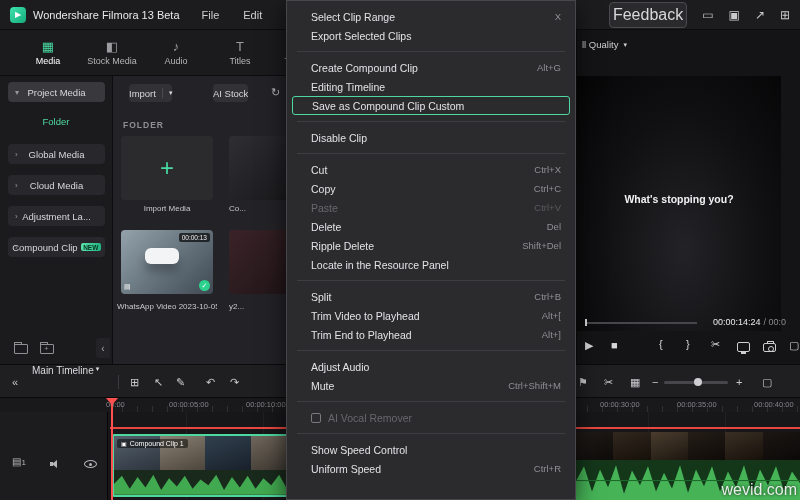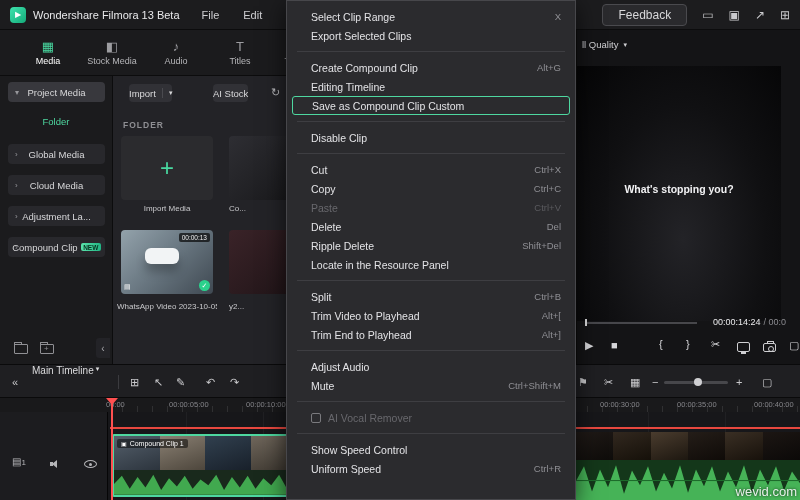--- a/index.html
+++ b/index.html
@@ -8,22 +8,22 @@
          font-family:"Liberation Sans",sans-serif;color:#ddd;-webkit-font-smoothing:antialiased}
 
   
   .titlebar{position:absolute;left:0;top:0;width:800px;height:30px;background:#1c1c1e;
             display:flex;align-items:center;padding:0 10px;border-bottom:1px solid #0c0c0d}
   .logo-mark{width:16px;height:16px;border-radius:4px;background:linear-gradient(135deg,#3fe3ae,#14ab79);
              display:flex;align-items:center;justify-content:center;color:#fff;font-size:8px;flex:0 0 auto}
   .app-title{font-size:11px;color:#e8e8ea;margin-left:7px;white-space:nowrap}
   .menu-list{display:flex;gap:24px;margin-left:22px;font-size:11px;color:#cfcfd2}
   .tb-right{margin-left:auto;display:flex;align-items:center;gap:15px}
-  .feedback{font-size:12px;color:#d8d8da;background:#2a2a2d;border:1px solid #4a4a4e;border-radius:4px;
-            padding:3px 15px}
+  .feedback{font-size:16px;color:#d8d8da;background:#2a2a2d;border:1px solid #4a4a4e;border-radius:4px;
+            padding:3px 3px}
   .tb-ic{font-size:12px;color:#c9c9cc;line-height:1}
 
   
   .tabstrip{position:absolute;left:0;top:30px;width:576px;height:46px;background:#1b1b1d;
             display:flex;align-items:center;padding-left:20px;gap:8px;border-bottom:1px solid #0c0c0d}
   .tab{width:56px;display:flex;flex-direction:column;align-items:center;gap:3px}
   .tab .ti{font-size:13px;color:#9d9da1;line-height:1}
   .tab .tl{font-size:9px;color:#b5b5b8;white-space:nowrap}
   .tab.active .ti{color:#49d8a0}
   .tab.active .tl{color:#fff}
@@ -59,21 +59,21 @@
   .corner-ic{position:absolute;left:3px;bottom:3px;font-size:7px;color:#eee}
   .vr-shape{position:absolute;left:24px;top:18px;width:34px;height:16px;border-radius:6px;background:#f2f4f5;
             box-shadow:0 8px 10px rgba(0,0,0,.25)}
   .collapse-btn{position:absolute;font-size:10px;color:#a8a8ac;width:14px;height:20px;display:flex;
                 align-items:center;justify-content:center;background:#232327;border-radius:3px 0 0 3px}
 
   
   .preview{position:absolute;left:576px;top:30px;width:224px;height:334px;background:#141416;
            border-left:1px solid #0c0c0d}
   .quality{position:absolute;left:5px;top:9px;font-size:9.5px;color:#cfcfd2;display:flex;gap:5px;align-items:center}
-  .video{position:absolute;left:0;top:36px;width:204px;height:255px;
+  .video{position:absolute;left:0;top:46px;width:204px;height:255px;
          background:radial-gradient(ellipse at 52% 68%,#232327 0%,#101012 55%,#050506 100%)}
   .v-text{position:absolute;left:0;right:0;top:117px;text-align:center;font-size:10.5px;font-weight:bold;color:#f2f2f4}
   .seek{position:absolute;left:8px;top:292px;width:112px;height:2px;background:#47474b}
   .seek-tick{position:absolute;left:8px;top:289px;width:2px;height:7px;background:#dcdcde}
   .tc{position:absolute;left:136px;top:287px;width:86px;height:12px;overflow:hidden;white-space:nowrap;
       font-size:9px;display:flex;gap:3px}
   .tc .cur{color:#eaeaec}.tc .tot{color:#8b8b90}
   .pc{position:absolute;font-size:11px;color:#d6d6d9;line-height:1}
   .i-mon{width:13px;height:10px;border:1px solid #cfcfd2;border-radius:2px;position:relative;display:inline-block}
   .i-mon::after{content:"";position:absolute;left:3px;bottom:-3px;width:5px;height:2px;background:#cfcfd2}
@@ -129,21 +129,21 @@
   .mi{height:19px;display:flex;align-items:center;justify-content:space-between;padding:0 14px 0 24px;
       font-size:10.5px;color:#e3e3e6}
   .mi .sc{font-size:9.5px;color:#8f8f94}
   .mi.dis{color:#68686d}
   .mi.dis .sc{color:#5a5a5e}
   .mi.hl{border:1px solid #4ed8a0;border-radius:3px;margin:0 5px;padding:0 9px 0 19px}
   .sep{height:1px;background:#3e3e42;margin:6px 10px}
   .ai-chip{width:10px;height:10px;border:1px solid #7a7a7e;border-radius:2px;margin-right:7px;flex:0 0 auto}
   .mi .lab-wrap{display:flex;align-items:center;min-width:0}
 
-  .watermark{position:absolute;right:3px;bottom:1px;font-size:13px;color:rgba(255,255,255,.88);
+  .watermark{position:absolute;right:3px;bottom:1px;font-size:16px;color:rgba(255,255,255,.88);
              text-shadow:0 0 3px rgba(0,0,0,.8);z-index:60}
 </style>
 </head>
 <body>
 
 <div class="stage">
 
   <header class="titlebar">
     <span class="logo-mark">
         <span>▶</span>

